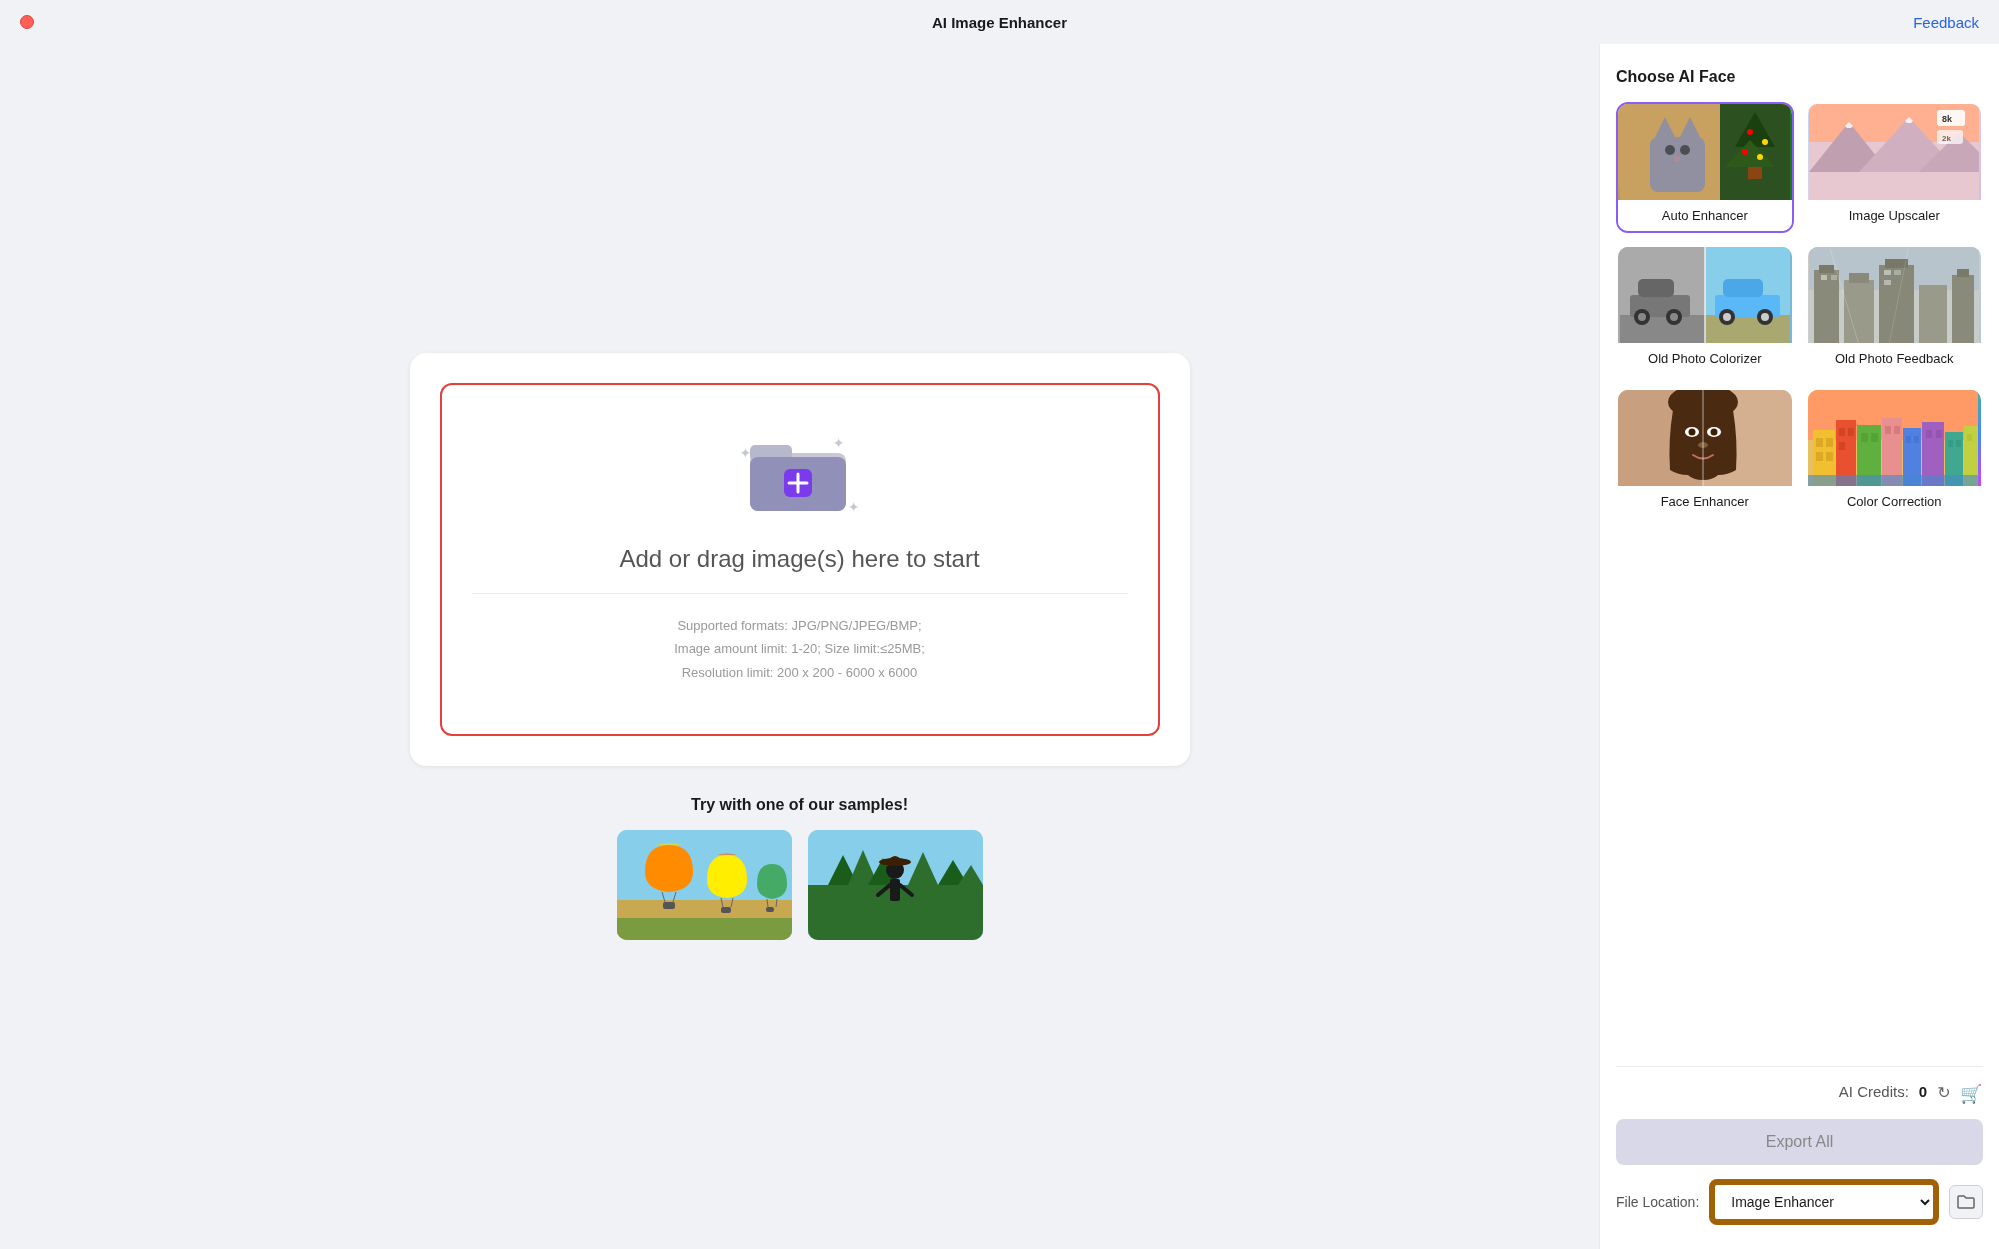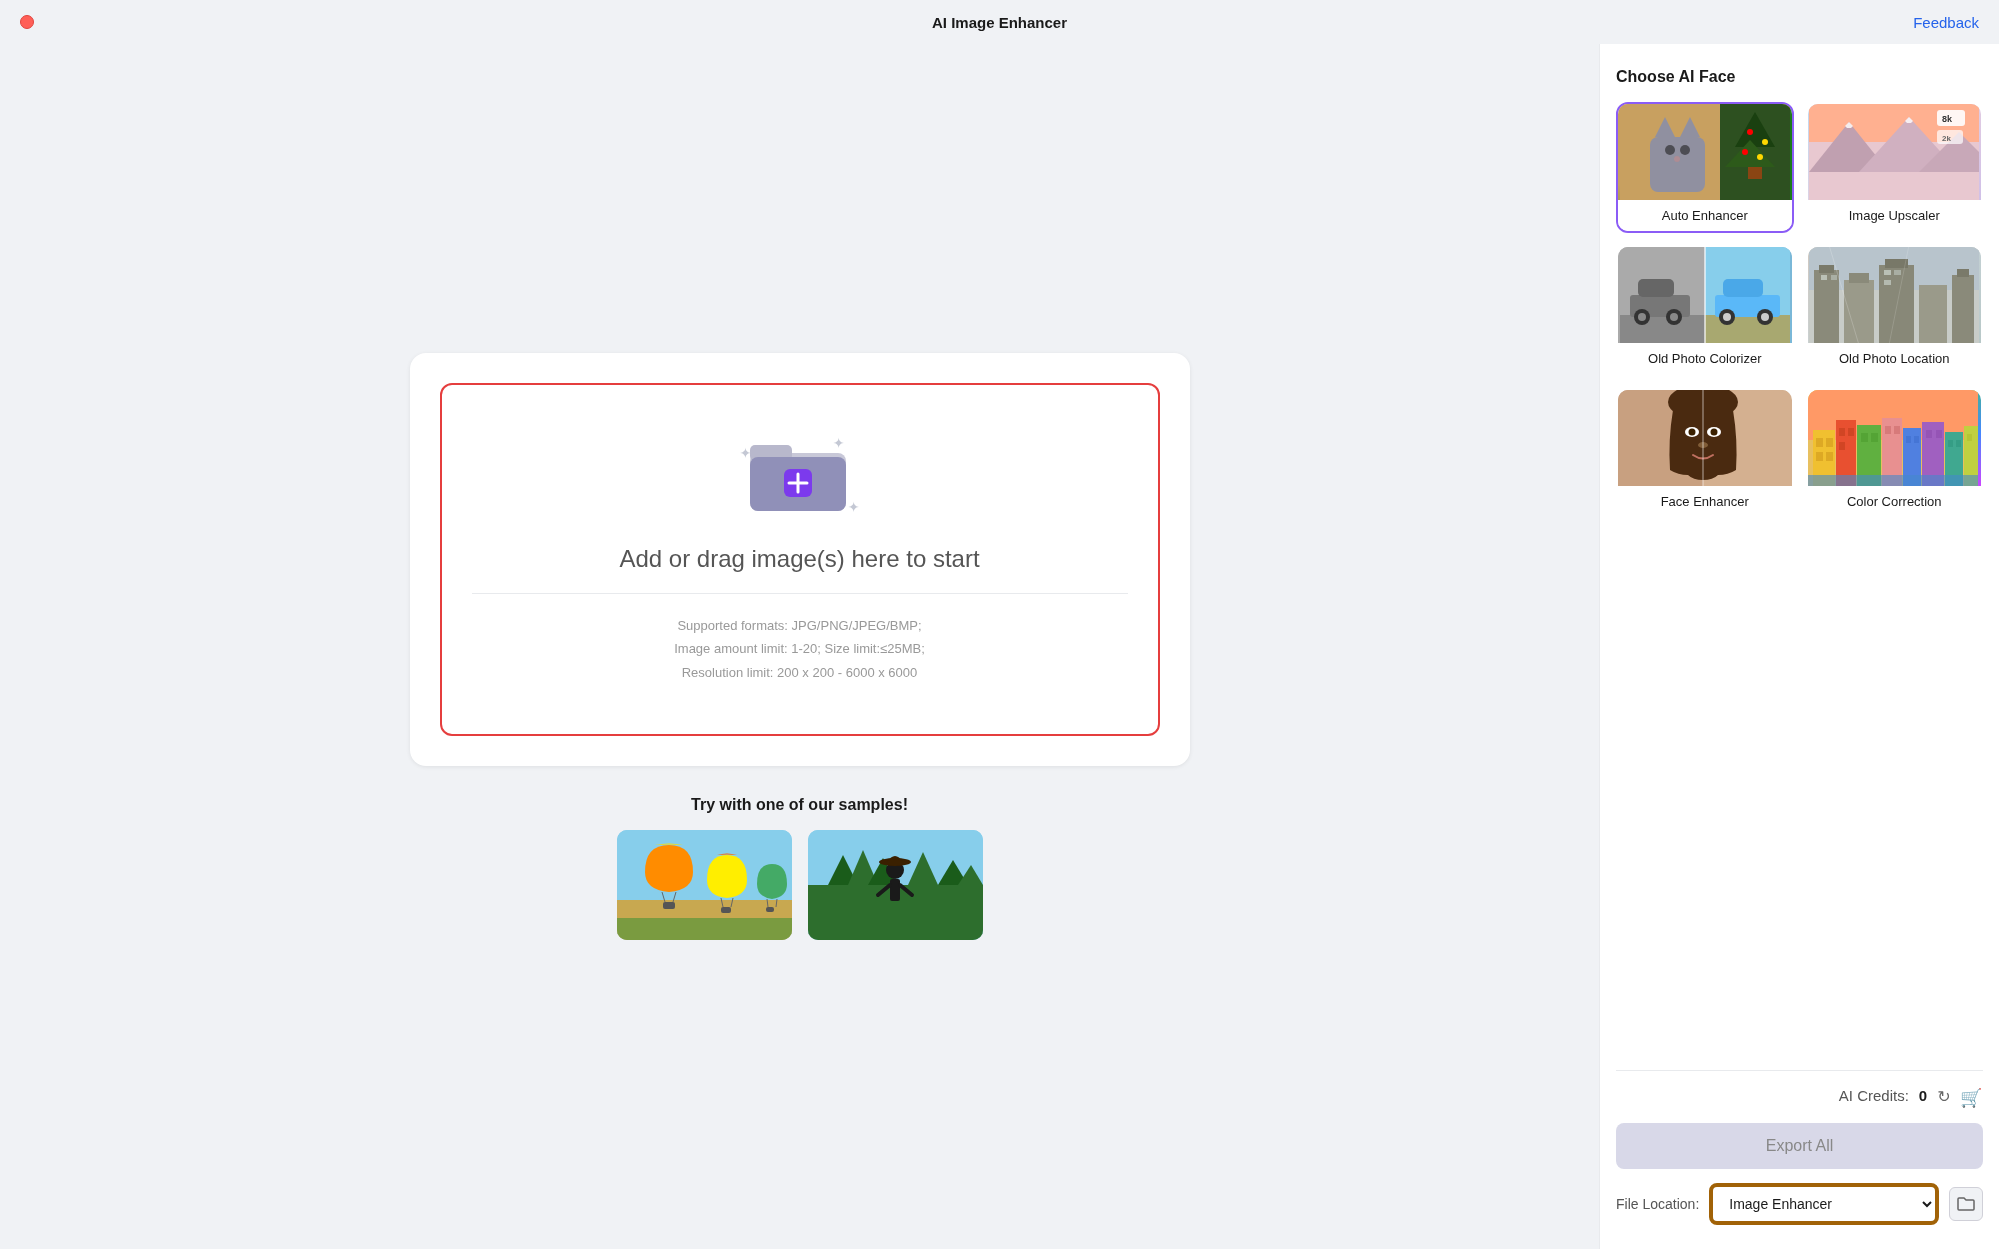--- a/index.html
+++ b/index.html
@@ -323,21 +323,21 @@
 
     .file-location-label {
       font-size: 14px;
       color: #555;
       white-space: nowrap;
     }
 
     .file-location-select {
       flex: 1;
       padding: 8px 12px;
-      border: 4px solid #a16207;
+      border: 6px solid #a16207;
       border-radius: 8px;
       font-size: 14px;
       color: #1a1a1a;
       appearance: auto;
       background: #fff;
       cursor: pointer;
     }
 
     .folder-btn {
       width: 34px;
@@ -563,21 +563,21 @@
             <rect x="12" y="30" width="6" height="5" fill="#d0d8d0" opacity="0.7"></rect>
             <rect x="22" y="30" width="6" height="5" fill="#c0c8c0" opacity="0.6"></rect>
             <rect x="75" y="25" width="7" height="5" fill="#d0d8d0" opacity="0.7"></rect>
             <rect x="85" y="25" width="7" height="5" fill="#c0c8c0" opacity="0.6"></rect>
             <rect x="75" y="35" width="7" height="5" fill="#c8d0c8" opacity="0.7"></rect>
 
             <line x1="20" y1="0" x2="50" y2="100" stroke="rgba(255,255,255,0.2)" stroke-width="1"></line>
             <line x1="100" y1="0" x2="80" y2="100" stroke="rgba(255,255,255,0.15)" stroke-width="1"></line>
           </svg>
         </div>
-        <div class="model-label">Old Photo Location</div>
+        <div class="model-label">Old Photo Feedback</div>
       </div>
 
       <div class="model-card">
         <div class="model-thumb thumb-face">
           <svg width="170" height="100" viewBox="0 0 170 100" xmlns="http://www.w3.org/2000/svg">
 
             <rect width="85" height="100" fill="#c8a080"></rect>
             <rect x="85" y="0" width="85" height="100" fill="#d4b090"></rect>
 
             <ellipse cx="85" cy="45" rx="32" ry="42" fill="#d4a870"></ellipse>

